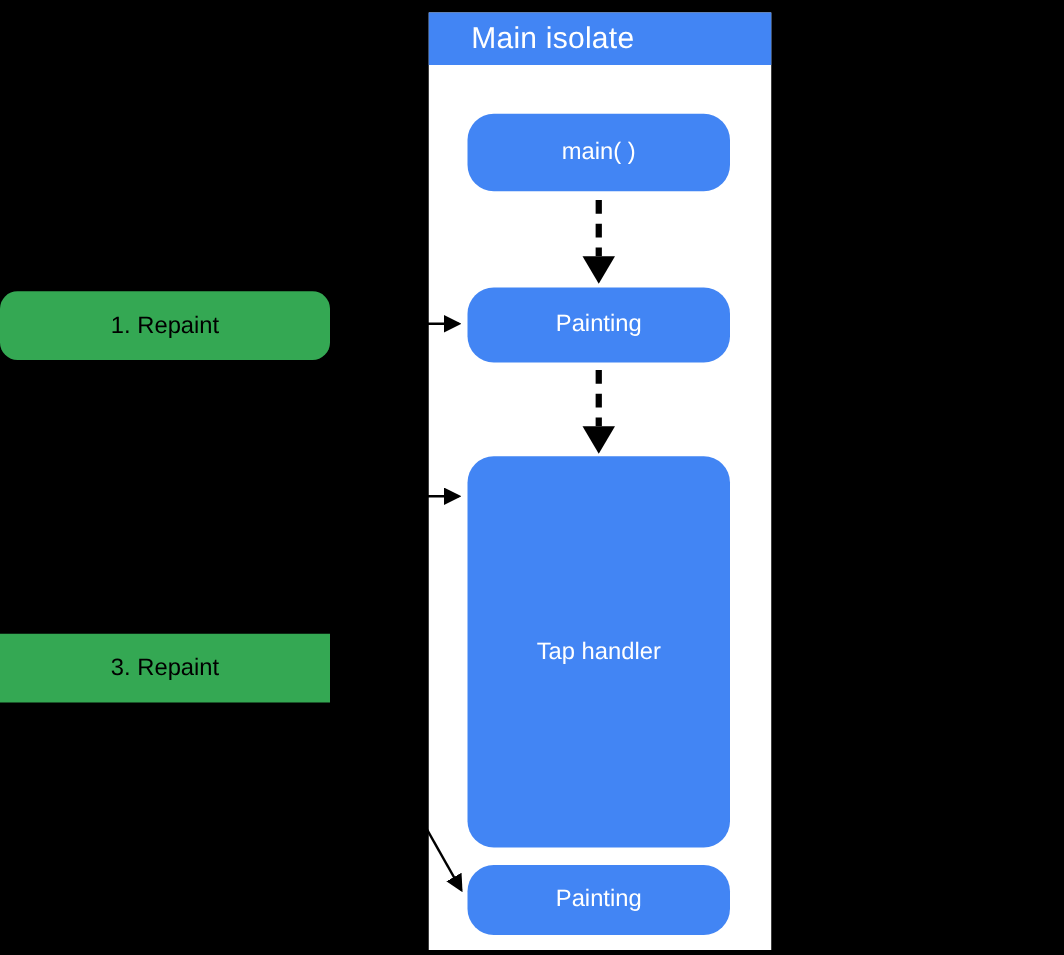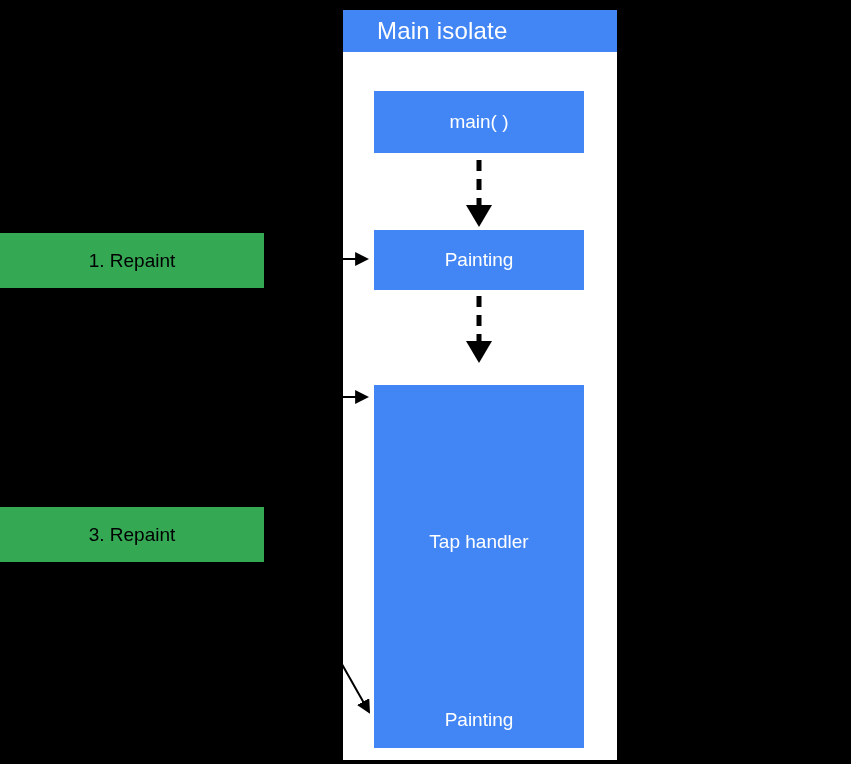--- a/index.html
+++ b/index.html
@@ -44,39 +44,40 @@
   .blue-box {
     position: absolute;
     left: 374px;
     width: 210px;
     background: #4285F4;
     display: flex;
     align-items: center;
     justify-content: center;
     color: #ffffff;
     font-size: 19px;
+    border-radius: 21px;
   }
   .box-main      { top: 91px;  height: 62px; }
   .box-painting1 { top: 230px; height: 60px; }
-  .box-tap       { top: 385px; height: 313px; }
+  .box-tap       { top: 365px; height: 313px; }
   .box-painting2 { top: 692px; height: 56px; }
 
   .green-box {
     position: absolute;
     left: 0;
     width: 264px;
     height: 55px;
     background: #34A853;
     display: flex;
     align-items: center;
     justify-content: center;
     color: #000000;
     font-size: 19px;
   }
-  .event1 { top: 233px; }
+  .event1 { top: 233px; border-radius: 14px; }
   .event2 { top: 370px; }
   .event3 { top: 507px; }
 
   .arrow-layer {
     position: absolute;
     left: 0;
     top: 0;
     width: 851px;
     height: 764px;
     pointer-events: none;

